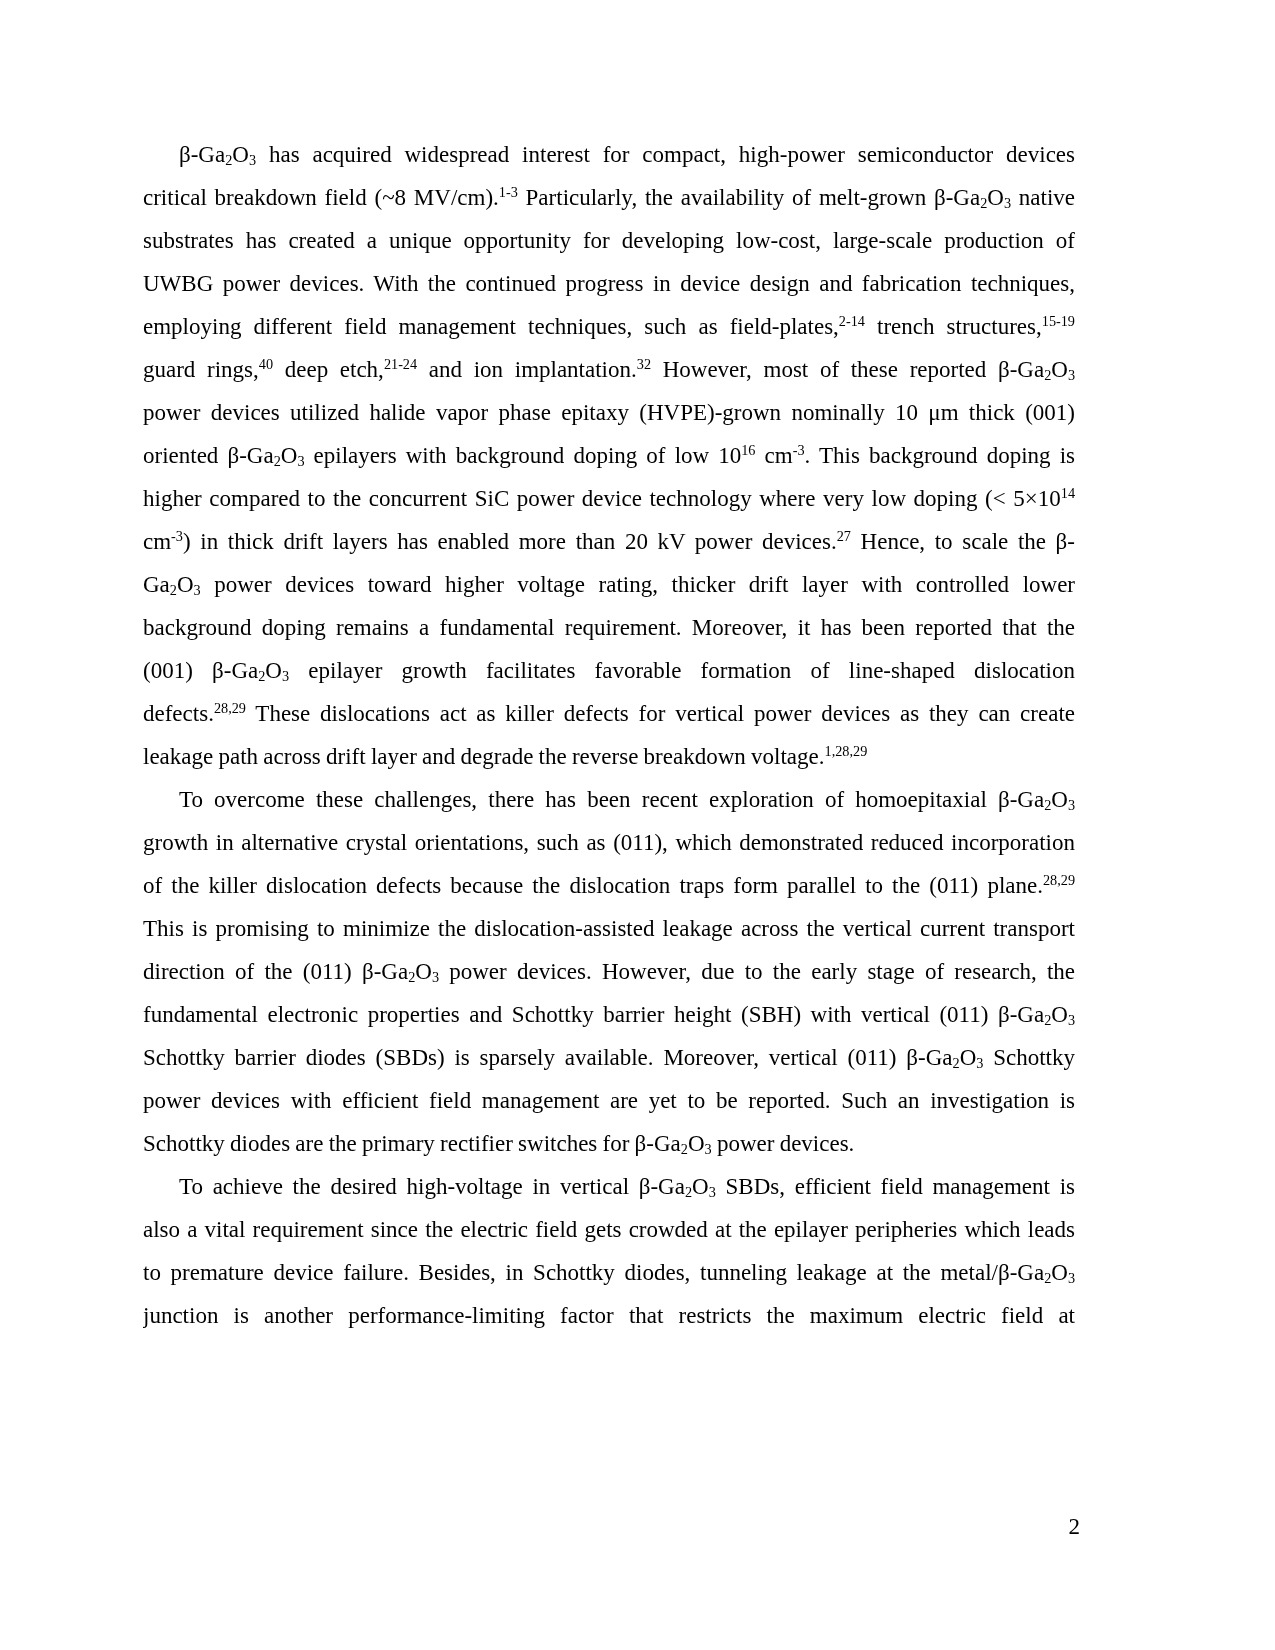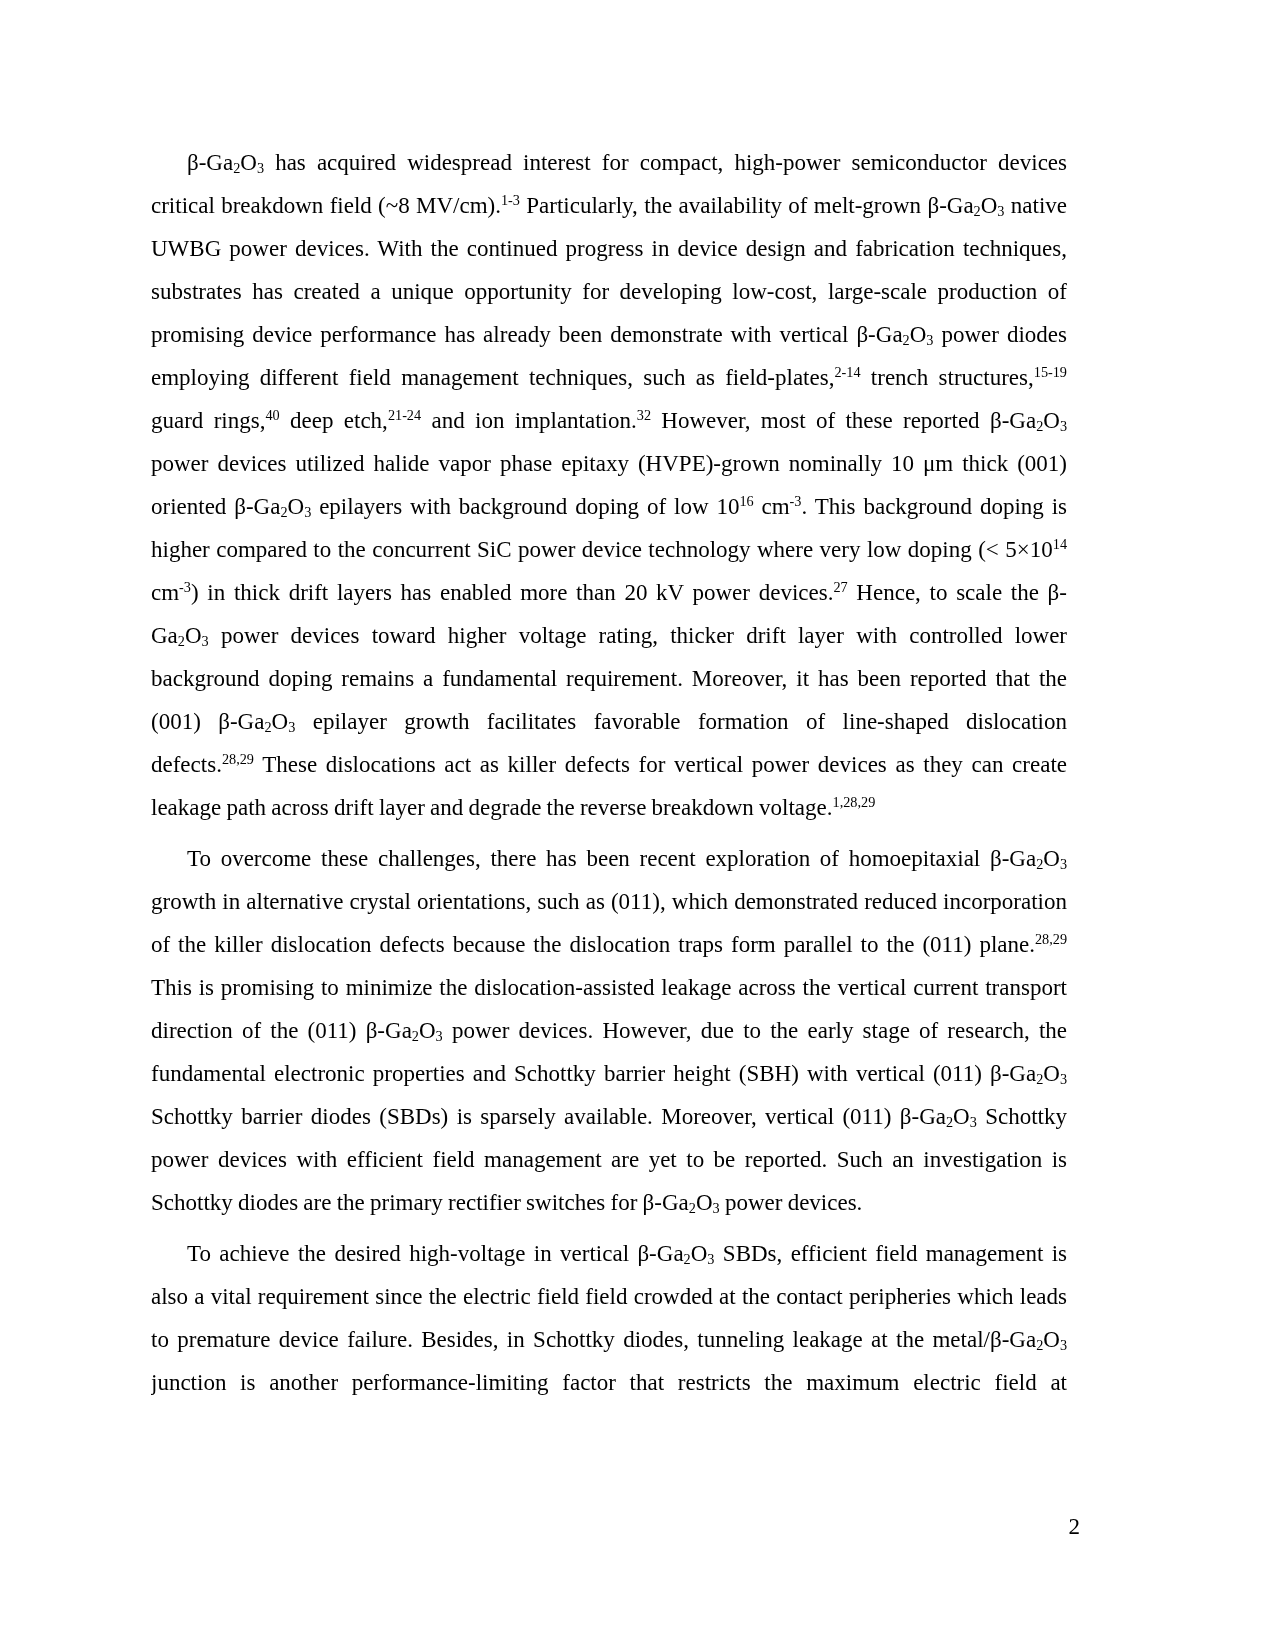--- a/index.html
+++ b/index.html
@@ -16,21 +16,21 @@
     color: #000000;
     overflow: hidden;
   }
   .text-block {
     position: absolute;
     left: 143px;
     top: 133px;
     width: 932px;
   }
   .para {
-    margin: 8px;
+    margin: 0;
     padding: 0;
   }
   .line {
     font-size: 23px;
     line-height: 43px;
     height: 43px;
     overflow: hidden;
     text-align: justify;
     text-align-last: justify;
     word-spacing: -0.5px;
@@ -68,23 +68,22 @@
   }
 </style>
 </head>
 <body>
 
 <div class="page">
   <div class="text-block">
       <div class="para">
         <div class="line indent">β-Ga<sub>2</sub>O<sub>3</sub> has acquired widespread interest for compact, high-power semiconductor devices</div>
         <div class="line">critical breakdown field (~8 MV/cm).<sup>1-3</sup> Particularly, the availability of melt-grown β-Ga<sub>2</sub>O<sub>3</sub> native</div>
+        <div class="line">substrates has created a unique opportunity for developing low-cost, large-scale production of</div>
         <div class="line">UWBG power devices. With the continued progress in device design and fabrication techniques,</div>
-        <div class="line">substrates has created a unique opportunity for developing low-cost, large-scale production of</div>
-        <div class="line">promising device performance has already been demonstrate with vertical β-Ga<sub>2</sub>O<sub>3</sub> power diodes</div>
         <div class="line">employing different field management techniques, such as field-plates,<sup>2-14</sup> trench structures,<sup>15-19</sup></div>
         <div class="line">guard rings,<sup>40</sup> deep etch,<sup>21-24</sup> and ion implantation.<sup>32</sup> However, most of these reported β-Ga<sub>2</sub>O<sub>3</sub></div>
         <div class="line">power devices utilized halide vapor phase epitaxy (HVPE)-grown nominally 10 μm thick (001)</div>
         <div class="line">oriented β-Ga<sub>2</sub>O<sub>3</sub> epilayers with background doping of low 10<sup>16</sup> cm<sup>-3</sup>. This background doping is</div>
         <div class="line">higher compared to the concurrent SiC power device technology where very low doping (&lt; 5×10<sup>14</sup></div>
         <div class="line">cm<sup>-3</sup>) in thick drift layers has enabled more than 20 kV power devices.<sup>27</sup> Hence, to scale the β-</div>
         <div class="line">Ga<sub>2</sub>O<sub>3</sub> power devices toward higher voltage rating, thicker drift layer with controlled lower</div>
         <div class="line">background doping remains a fundamental requirement. Moreover, it has been reported that the</div>
         <div class="line">(001) β-Ga<sub>2</sub>O<sub>3</sub> epilayer growth facilitates favorable formation of line-shaped dislocation</div>
         <div class="line">defects.<sup>28,29</sup> These dislocations act as killer defects for vertical power devices as they can create</div>
@@ -96,19 +95,19 @@
         <div class="line">of the killer dislocation defects because the dislocation traps form parallel to the (011) plane.<sup>28,29</sup></div>
         <div class="line">This is promising to minimize the dislocation-assisted leakage across the vertical current transport</div>
         <div class="line">direction of the (011) β-Ga<sub>2</sub>O<sub>3</sub> power devices. However, due to the early stage of research, the</div>
         <div class="line">fundamental electronic properties and Schottky barrier height (SBH) with vertical (011) β-Ga<sub>2</sub>O<sub>3</sub></div>
         <div class="line">Schottky barrier diodes (SBDs) is sparsely available. Moreover, vertical (011) β-Ga<sub>2</sub>O<sub>3</sub> Schottky</div>
         <div class="line">power devices with efficient field management are yet to be reported. Such an investigation is</div>
         <div class="line last-left">Schottky diodes are the primary rectifier switches for β-Ga<sub>2</sub>O<sub>3</sub> power devices.</div>
       </div>
       <div class="para">
         <div class="line indent">To achieve the desired high-voltage in vertical β-Ga<sub>2</sub>O<sub>3</sub> SBDs, efficient field management is</div>
-        <div class="line">also a vital requirement since the electric field field crowded at the contact peripheries which leads</div>
+        <div class="line">also a vital requirement since the electric field gets crowded at the epilayer peripheries which leads</div>
         <div class="line">to premature device failure. Besides, in Schottky diodes, tunneling leakage at the metal/β-Ga<sub>2</sub>O<sub>3</sub></div>
         <div class="line">junction is another performance-limiting factor that restricts the maximum electric field at</div>
       </div>
     </div>
   <div class="page-number">2</div>
 </div>
 
 </body></html>

